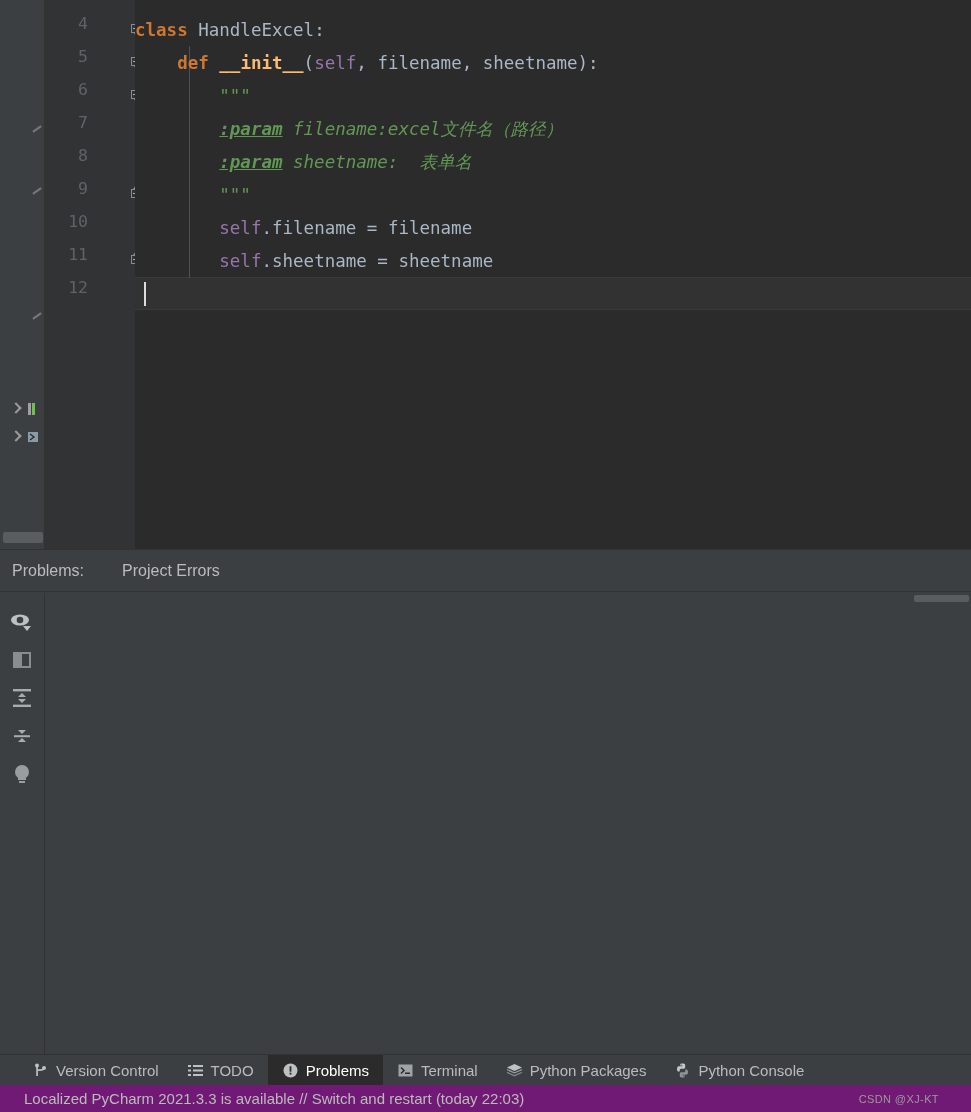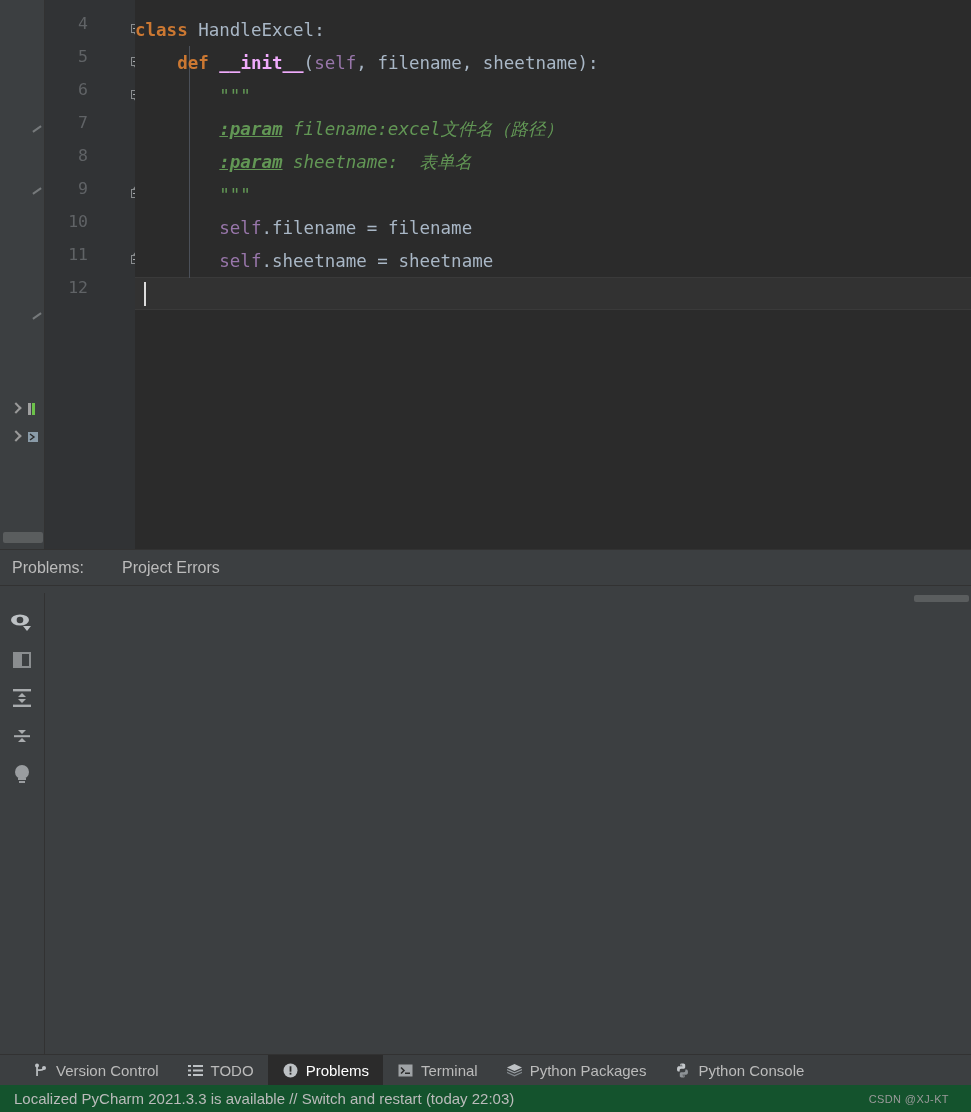--- a/index.html
+++ b/index.html
@@ -103,34 +103,34 @@
   }
   .cur-line-hl {
     position: absolute; left: 0; right: 0; height: 33px;
     background: #323232; border-top: 1px solid #3a3a3a; border-bottom: 1px solid #3a3a3a;
   }
   .caret {
     position: absolute; width: 2px; height: 24px; background: #dcdcdc;
   }
   .kw   { color: #cc7832; font-weight: 700; }
   .cls  { color: #a9b7c6; }
-  .fn   { color: #f0abfc; font-weight: 700; }
+  .fn   { color: #fdba74; font-weight: 700; }
   .self { color: #9876aa; font-style: normal; }
   .punc { color: #a9b7c6; }
   .doc  { color: #629755; font-style: italic; }
   .doctag { color: #629755; font-style: italic; font-weight: 700; text-decoration: underline; }
   .docq { color: #629755; }
 
   
   .problems-window {
     position: absolute; left: 0; top: 549px; width: 971px; height: 505px;
     background: #3c3f41; border-top: 1px solid #323232;
   }
   .problems-header {
-    position: absolute; left: 0; top: 0; width: 971px; height: 36px;
+    position: absolute; left: 0; top: 0; width: 971px; height: 42px;
     display: flex; align-items: center; padding-left: 12px;
     border-bottom: 1px solid #323232;
   }
   .ph-label { font-size: 16px; color: #bbbbbb; margin-right: 24px; }
   .ph-tab {
     position: relative; font-size: 16px; color: #bbbbbb;
     padding: 0 14px; height: 43px; line-height: 43px;
   }
   .ph-tab.active { color: #ffffff; }
   .ph-tab.active::after {
@@ -169,22 +169,22 @@
     display: flex; align-items: center; gap: 7px;
     padding: 0 14px; font-size: 15px; color: #bbbbbb;
   }
   .tw-tab.active { background: #2b2b2b; color: #ffffff; justify-content: center; }
   .tw-gap { width: 18px; }
   .tw-ico { width: 17px; height: 17px; flex: none; display: block; }
 
   
   .status-bar {
     position: absolute; left: 0; top: 1085px; width: 971px; height: 27px;
-    background: #14532d; display: flex; align-items: center;
-    padding: 0 14px; justify-content: space-between;
+    background: #701a75; display: flex; align-items: center;
+    padding: 0 24px; justify-content: space-between;
   }
   .status-msg { font-size: 15px; color: #bbbbbb; }
   .watermark { font-size: 11px; color: #9a9a9a; letter-spacing: .4px; padding-right: 8px; }
 </style>
 </head>
 <body>
 
 <div id="app">
 
   <div class="editor-region">

